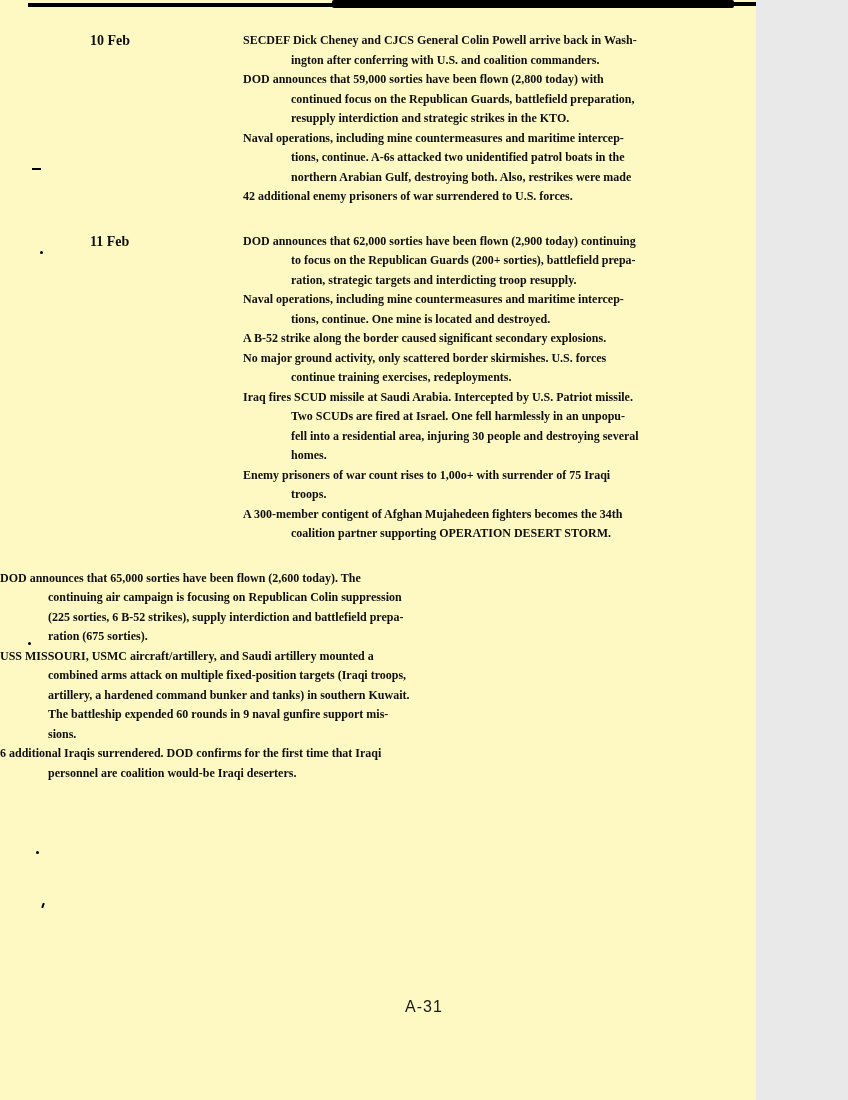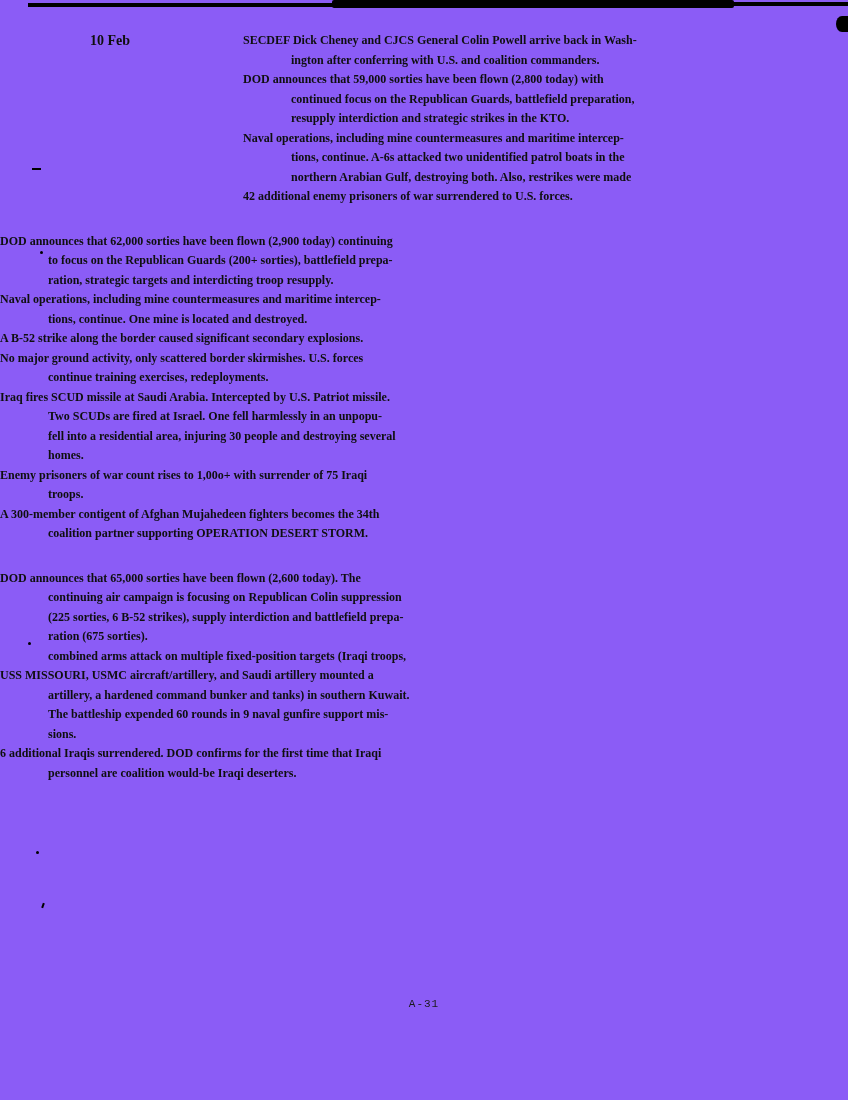--- a/index.html
+++ b/index.html
@@ -5,22 +5,22 @@
 <style>
   * { box-sizing: border-box; }
   html, body { margin: 0; padding: 0; background: #e9e9e9; }
   body {
     width: 848px; height: 1100px;
     font-family: "Liberation Serif", serif;
     color: #0f0f0f;
   }
   .page {
     position: relative;
-    width: 848px; height: 1100px;
-    background: #8b5cf6;
+    width: 756px; height: 1100px;
+    background: #fef9c3;
     overflow: hidden;
   }
   .artifact { position: absolute; background: #000; }
   .a-top-1 { left: 28px;  top: 3px;  width: 310px; height: 4px; }
   .a-top-2 { left: 332px; top: 0;    width: 402px; height: 8px; border-radius: 2px; }
   .a-top-3 { left: 728px; top: 2px;  width: 120px; height: 4px; }
   .a-corner{ left: 836px; top: 16px; width: 12px;  height: 16px; border-radius: 50% 0 0 50%; }
   .a-dash-1{ left: 32px;  top: 168px; width: 9px; height: 2px; }
   .a-dot-1 { left: 40px;  top: 251px; width: 3px; height: 3px; border-radius: 50%; }
   .a-dot-2 { left: 28px;  top: 642px; width: 3px; height: 3px; border-radius: 50%; }
@@ -46,22 +46,22 @@
     line-height: 19.5px;
   }
   .line { white-space: nowrap; }
   .line.cont { padding-left: 48px; }
 
   .footer {
     position: absolute;
     top: 998px; left: 0;
     width: 848px;
     text-align: center;
-    font-family: Liberation Mono, monospace;
-    font-size: 11px;
+    font-family: Liberation Sans, sans-serif;
+    font-size: 16px;
     letter-spacing: 1px;
     color: #1a1a1a;
   }
 </style>
 </head>
 <body>
 
 <div class="page">
 
   <div>
@@ -93,20 +93,21 @@
             <div class="line">Naval operations, including mine countermeasures and maritime intercep-</div>
             <div class="line cont">tions, continue.  A-6s attacked two unidentified patrol boats in the</div>
             <div class="line cont">northern Arabian Gulf, destroying both.  Also, restrikes were made</div>
           </div>
           <div class="item">
             <div class="line">42 additional enemy prisoners of war surrendered to U.S. forces.</div>
           </div>
         </div>
       </div>
       <div class="entry">
+        <div class="date">11 Feb</div>
         <div class="items">
           <div class="item">
             <div class="line">DOD announces that 62,000 sorties have been flown (2,900 today) continuing</div>
             <div class="line cont">to focus on the Republican Guards (200+ sorties), battlefield prepa-</div>
             <div class="line cont">ration, strategic targets and interdicting troop resupply.</div>
           </div>
           <div class="item">
             <div class="line">Naval operations, including mine countermeasures and maritime intercep-</div>
             <div class="line cont">tions, continue.  One mine is located and destroyed.</div>
           </div>
@@ -135,22 +136,22 @@
       </div>
       <div class="entry">
         <div class="items">
           <div class="item">
             <div class="line">DOD announces that 65,000 sorties have been flown (2,600 today).  The</div>
             <div class="line cont">continuing air campaign is focusing on Republican Colin suppression</div>
             <div class="line cont">(225 sorties, 6 B-52 strikes), supply interdiction and battlefield prepa-</div>
             <div class="line cont">ration (675 sorties).</div>
           </div>
           <div class="item">
+            <div class="line">USS MISSOURI, USMC aircraft/artillery, and Saudi artillery mounted a</div>
             <div class="line cont">combined arms attack on multiple fixed-position targets (Iraqi troops,</div>
-            <div class="line">USS MISSOURI, USMC aircraft/artillery, and Saudi artillery mounted a</div>
             <div class="line cont">artillery, a hardened command bunker and tanks) in southern Kuwait.</div>
             <div class="line cont">The battleship expended 60 rounds in 9 naval gunfire support mis-</div>
             <div class="line cont">sions.</div>
           </div>
           <div class="item">
             <div class="line">6 additional Iraqis surrendered.  DOD confirms for the first time that Iraqi</div>
             <div class="line cont">personnel are coalition would-be Iraqi deserters.</div>
           </div>
         </div>
       </div>

